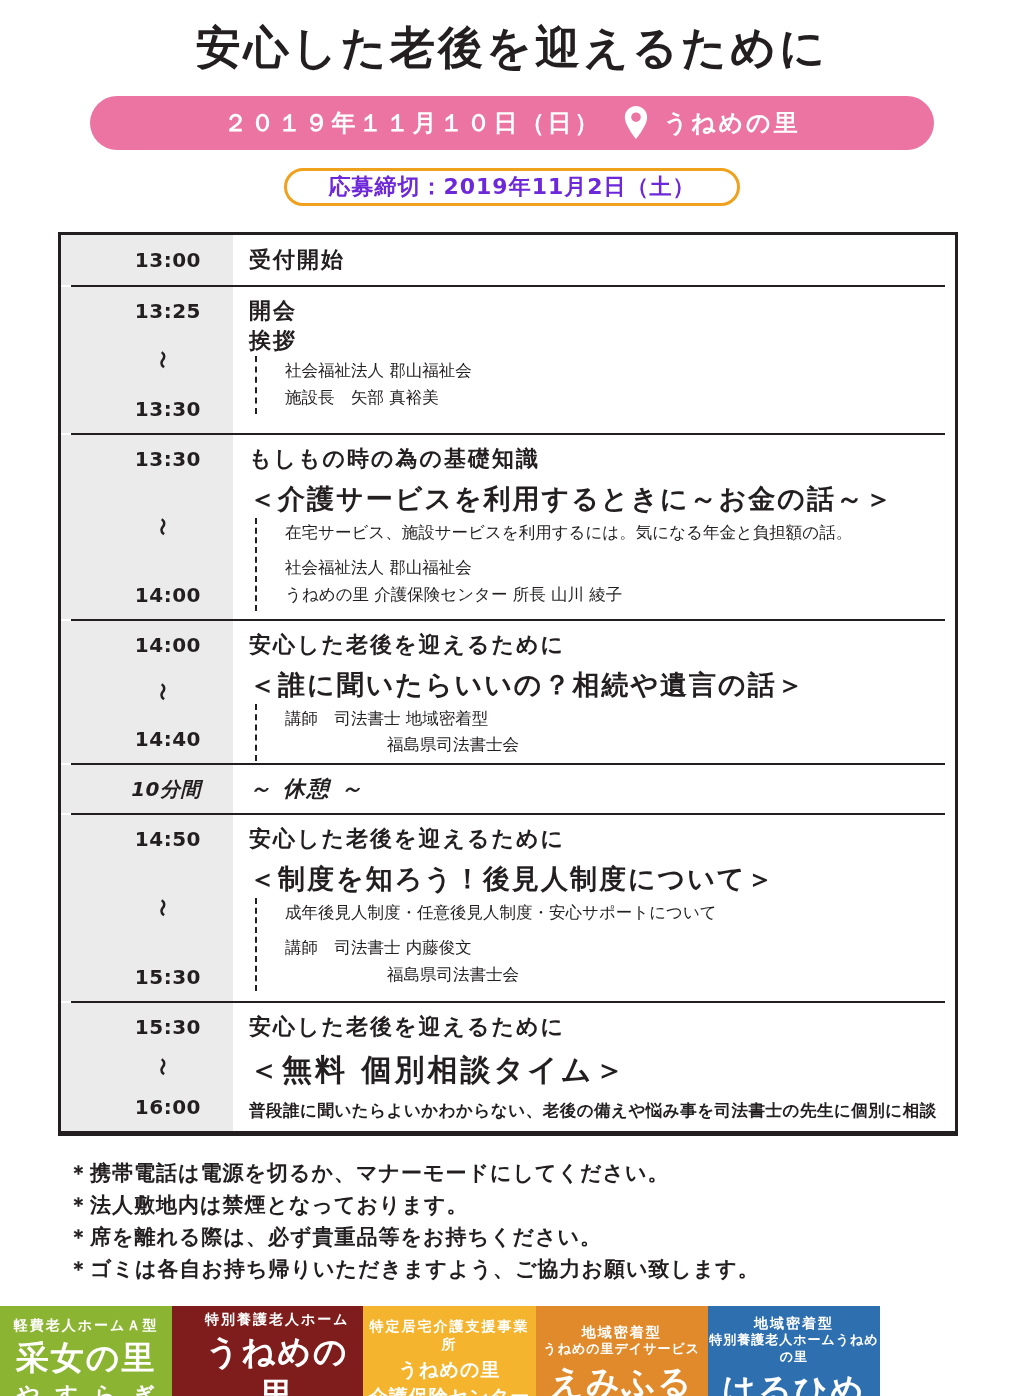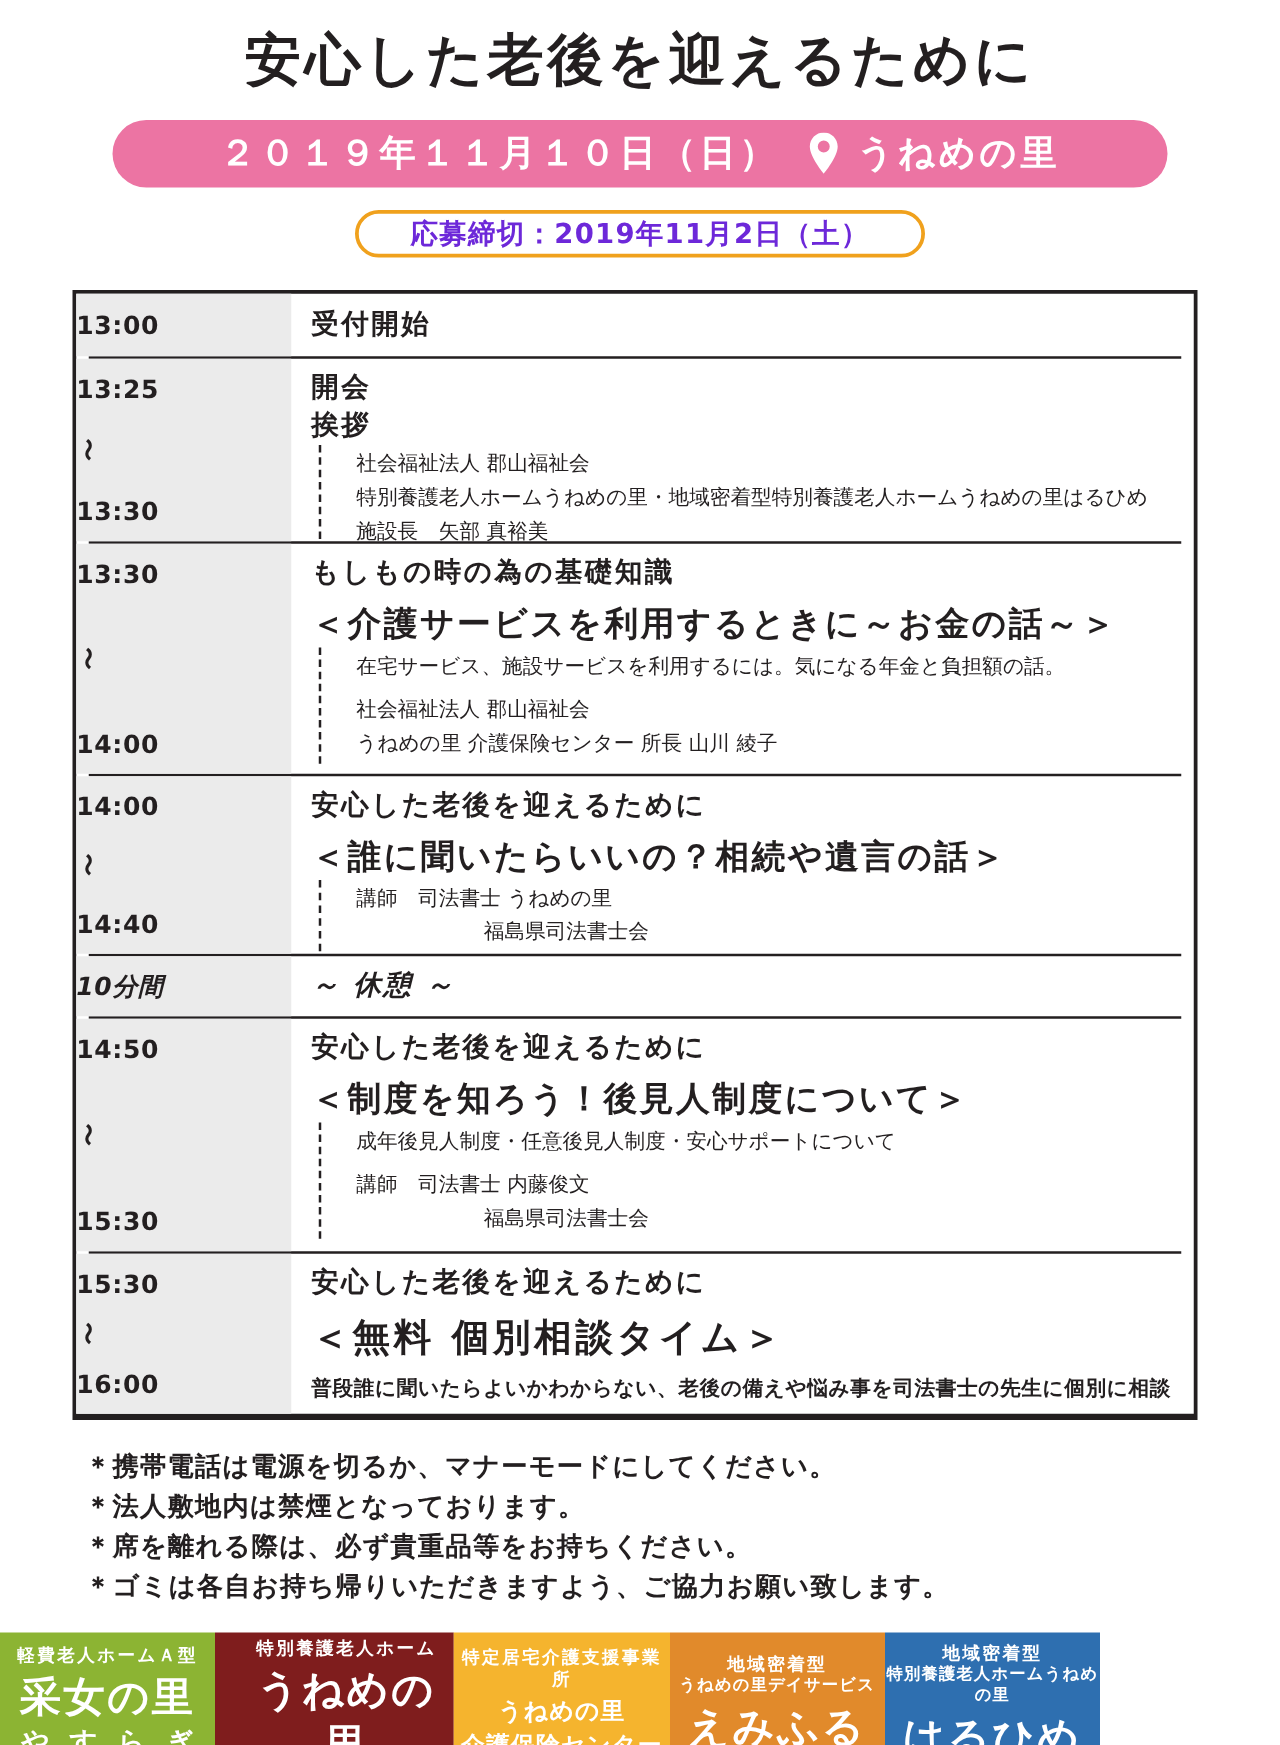--- a/index.html
+++ b/index.html
@@ -22,21 +22,21 @@
     font-weight:800;
     letter-spacing:3px;
     color:#231f20;
   }
   .banner {
     margin:18px auto 0 auto;
     width:844px; height:54px;
     border-radius:27px;
     display:flex; align-items:center; justify-content:center;
     color:#ffffff;
-    font-size:29px; font-weight:800;
+    font-size:24px; font-weight:800;
     letter-spacing:3px;
   }
   .banner .pin { display:inline-flex; margin:0 14px 0 22px; }
   .deadline {
     margin:18px auto 0 auto;
     width:456px; height:38px;
     border:3px solid;
     border-radius:19px;
     display:flex; align-items:center; justify-content:center;
     font-size:22px; font-weight:800;
@@ -53,22 +53,22 @@
     background:#ffffff;
   }
   .row { display:flex; width:100%; }
   .row-a{height:50px;} .row-b{height:146px;} .row-c{height:184px;}
   .row-d{height:142px;} .row-e{height:48px;font-style:italic;} .row-f{height:186px;} .row-g{height:128px;}
   .sep { border-top:2px solid #231f20; margin:0 10px; }
   .time {
     width:172px; flex:0 0 172px;
     background:#ebebeb;
     display:flex; flex-direction:column; justify-content:space-between;
-    align-items:flex-start;
-    padding:12px 22px 12px 0;
+    align-items:flex-end;
+    padding:12px 32px 12px 0;
     font-size:20px; font-weight:800;
     letter-spacing:0.5px;
   }
   .time.single { justify-content:center; }
   .tilde {
     display:inline-block;
     transform:rotate(90deg);
     font-size:18px; font-weight:800;
     margin-right:30px;
   }
@@ -160,21 +160,20 @@
       <div class="time">
         <div>13:25</div>
         <div class="tilde">〜</div>
         <div>13:30</div>
       </div>
       <div class="content">
         <div class="title-line">開会</div>
         <div class="title-line">挨拶</div>
         <div class="detail">
           <div>社会福祉法人 郡山福祉会</div>
-          <div>特別養護老人ホームうねめの里・地域密着型特別養護老人ホームうねめの里はるひめ</div>
           <div>施設長　矢部 真裕美</div>
         </div>
       </div>
     </div>
     <div class="sep"></div>
 
     <div class="row row-c">
       <div class="time">
         <div>13:30</div>
         <div class="tilde">〜</div>
@@ -195,21 +194,21 @@
     <div class="row row-d">
       <div class="time">
         <div>14:00</div>
         <div class="tilde">〜</div>
         <div>14:40</div>
       </div>
       <div class="content">
         <div class="title-line">安心した老後を迎えるために</div>
         <div class="subtitle">＜誰に聞いたらいいの？相続や遺言の話＞</div>
         <div class="detail">
-          <div>講師　司法書士 うねめの里</div>
+          <div>講師　司法書士 地域密着型</div>
           <div class="indent">福島県司法書士会</div>
         </div>
       </div>
     </div>
     <div class="sep"></div>
 
     <div class="row row-e">
       <div class="time single">
         <div>10分間</div>
       </div>

